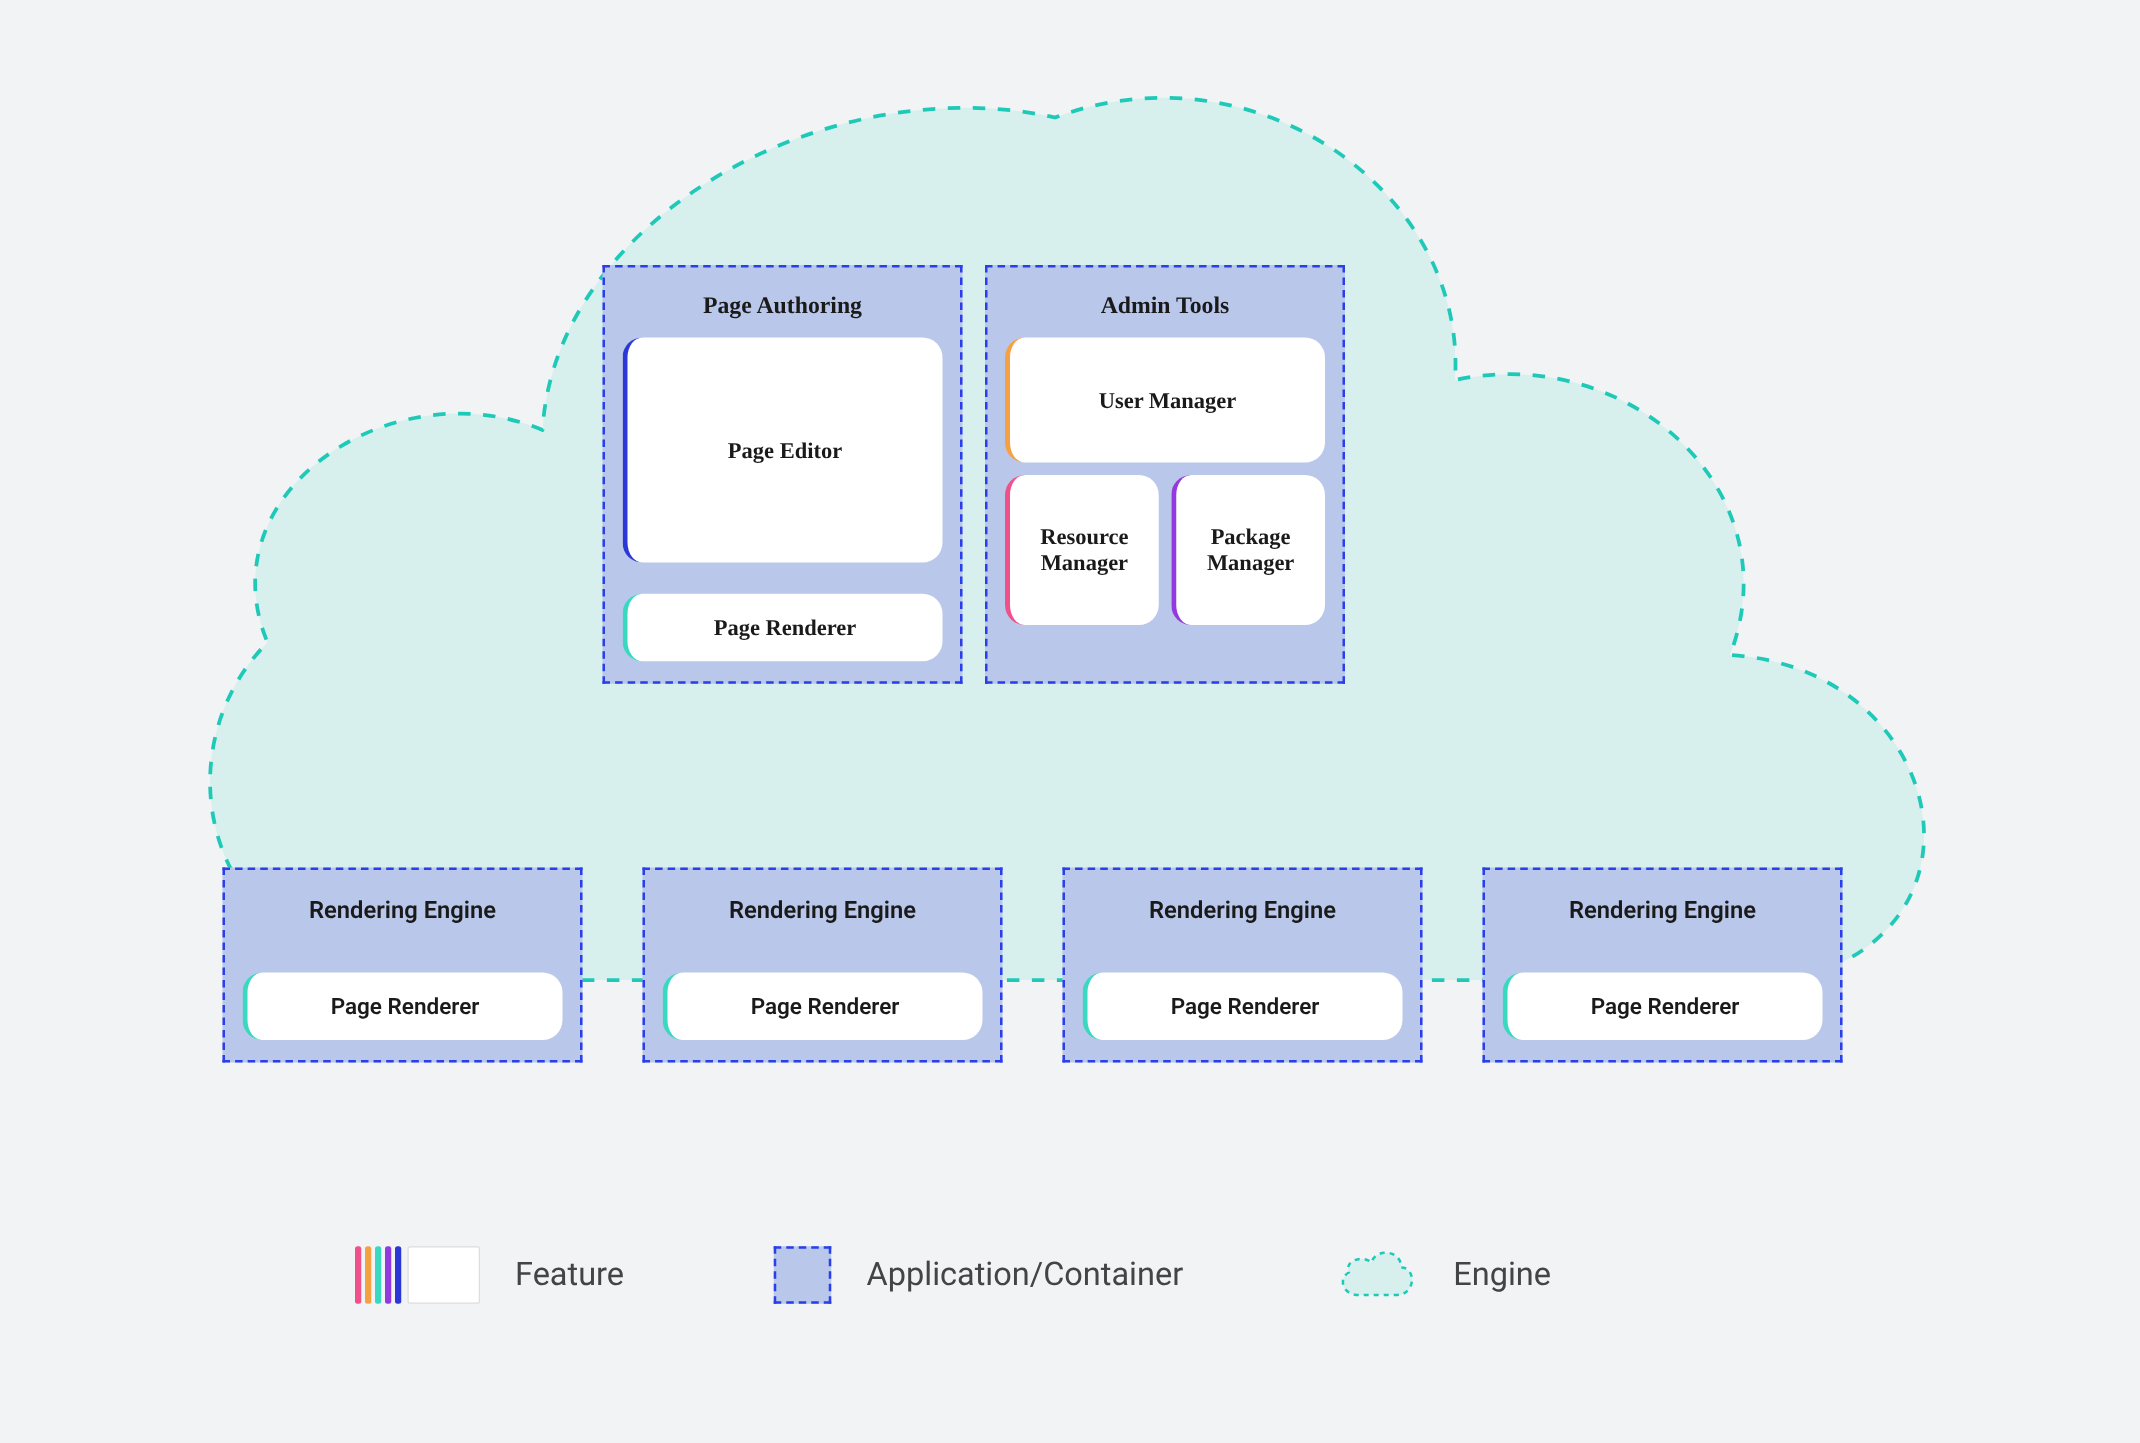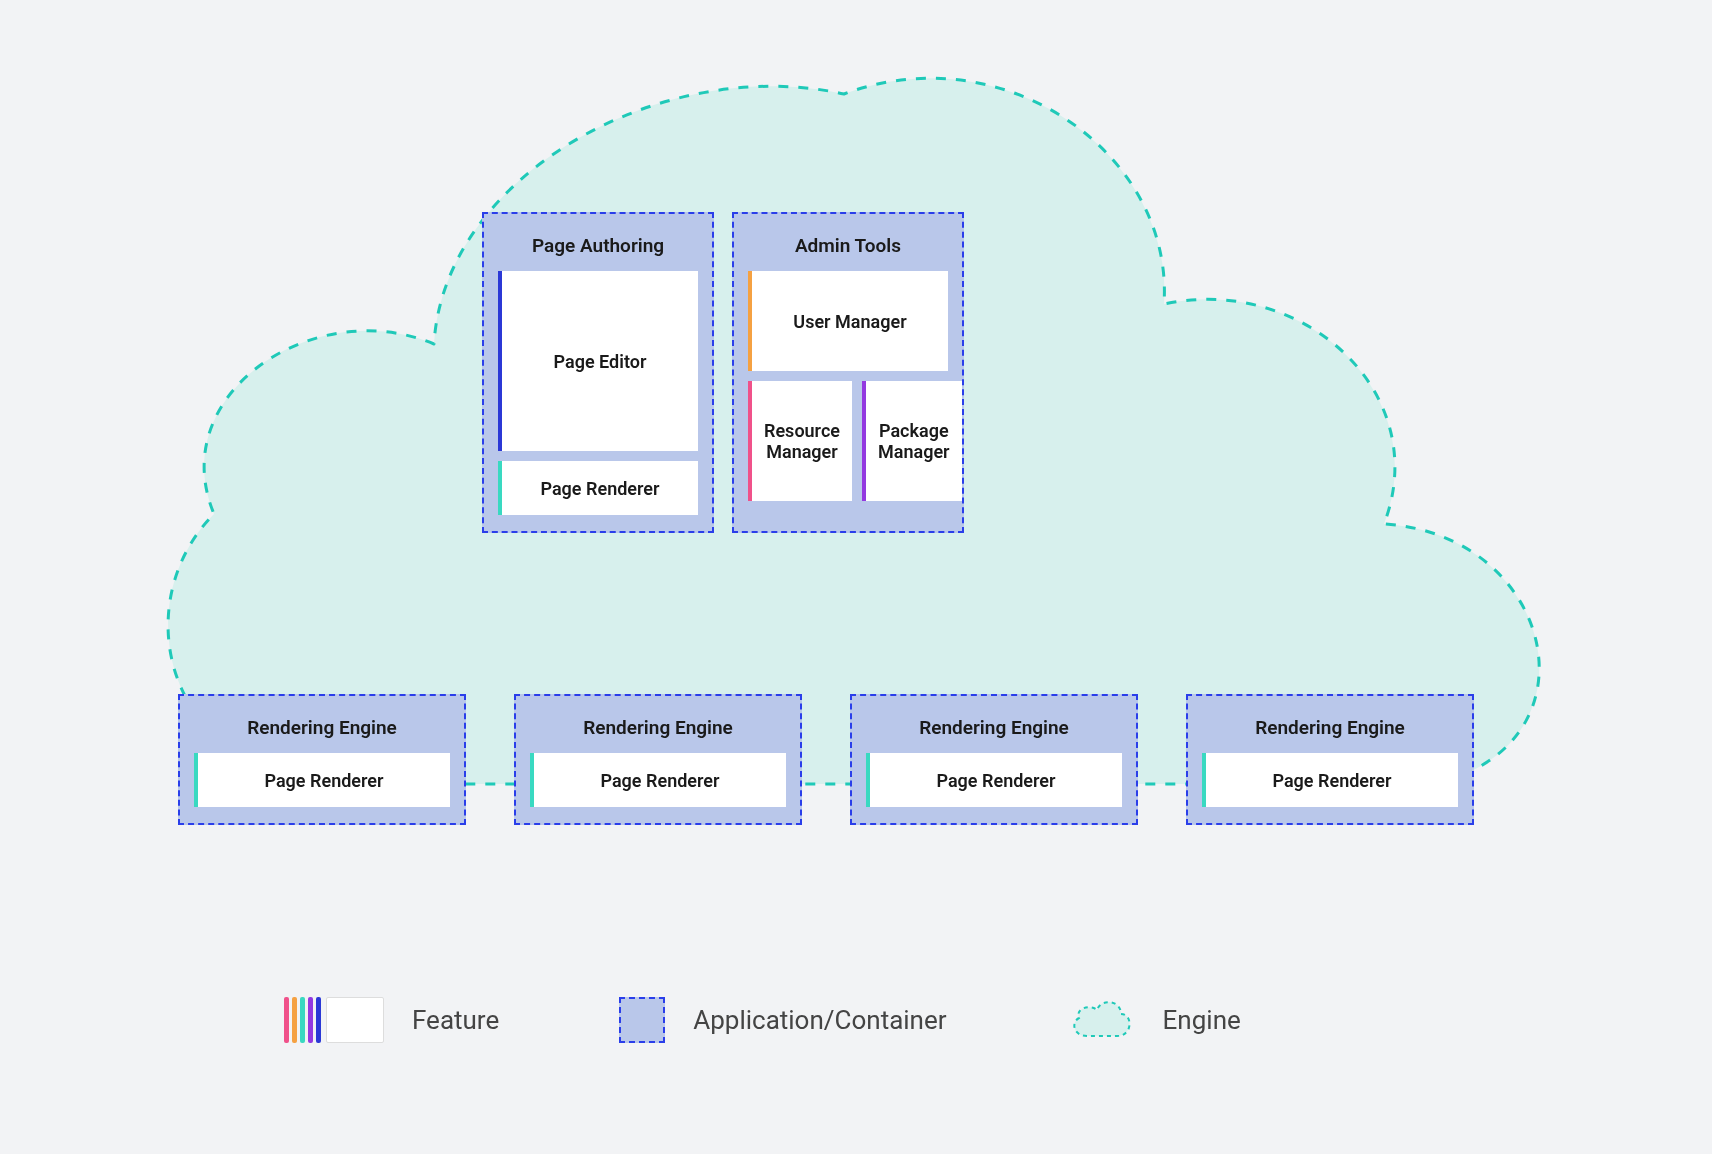--- a/index.html
+++ b/index.html
@@ -41,45 +41,46 @@
     display: flex;
     flex-direction: column;
   }
   .container-title {
     font-size: 19px;
     font-weight: 600;
     color: #1a1a1a;
     text-align: center;
     padding: 6px 0 14px;
   }
-  .wide { width: 232px; }
+  .wide { width: 288px; font-family: Liberation Serif, serif; }
   .narrow { width: 288px; }
 
   .feature-box {
     background: #fff;
     border-left-width: 4px;
     border-left-style: solid;
     display: flex;
     align-items: center;
     justify-content: center;
     font-size: 18px;
     font-weight: 600;
     color: #1a1a1a;
     text-align: center;
     padding: 0 12px;
+    border-radius: 16px;
   }
   .tall { height: 180px; padding-left: 12px; }
   .med { height: 100px; }
   .short { height: 54px; }
   .gap-t { margin-top: 10px; }
   .half-row { display: flex; gap: 10px; }
   .half-row .feature-box { flex: 1; height: 120px; }
 
   .accent-blue   { border-left-color: #2b38d6; }
-  .accent-teal   { border-left-color: #39d9c1; }
+  .accent-teal   { border-left-color: #39d9c1; margin-top: 25px; }
   .accent-orange { border-left-color: #f5a142; }
   .accent-purple { border-left-color: #9339e0; }
   .accent-pink   { border-left-color: #f0518a; }
 
   
   .legend {
     position: absolute;
     left: 180px;
     top: 952px;
     display: flex;

